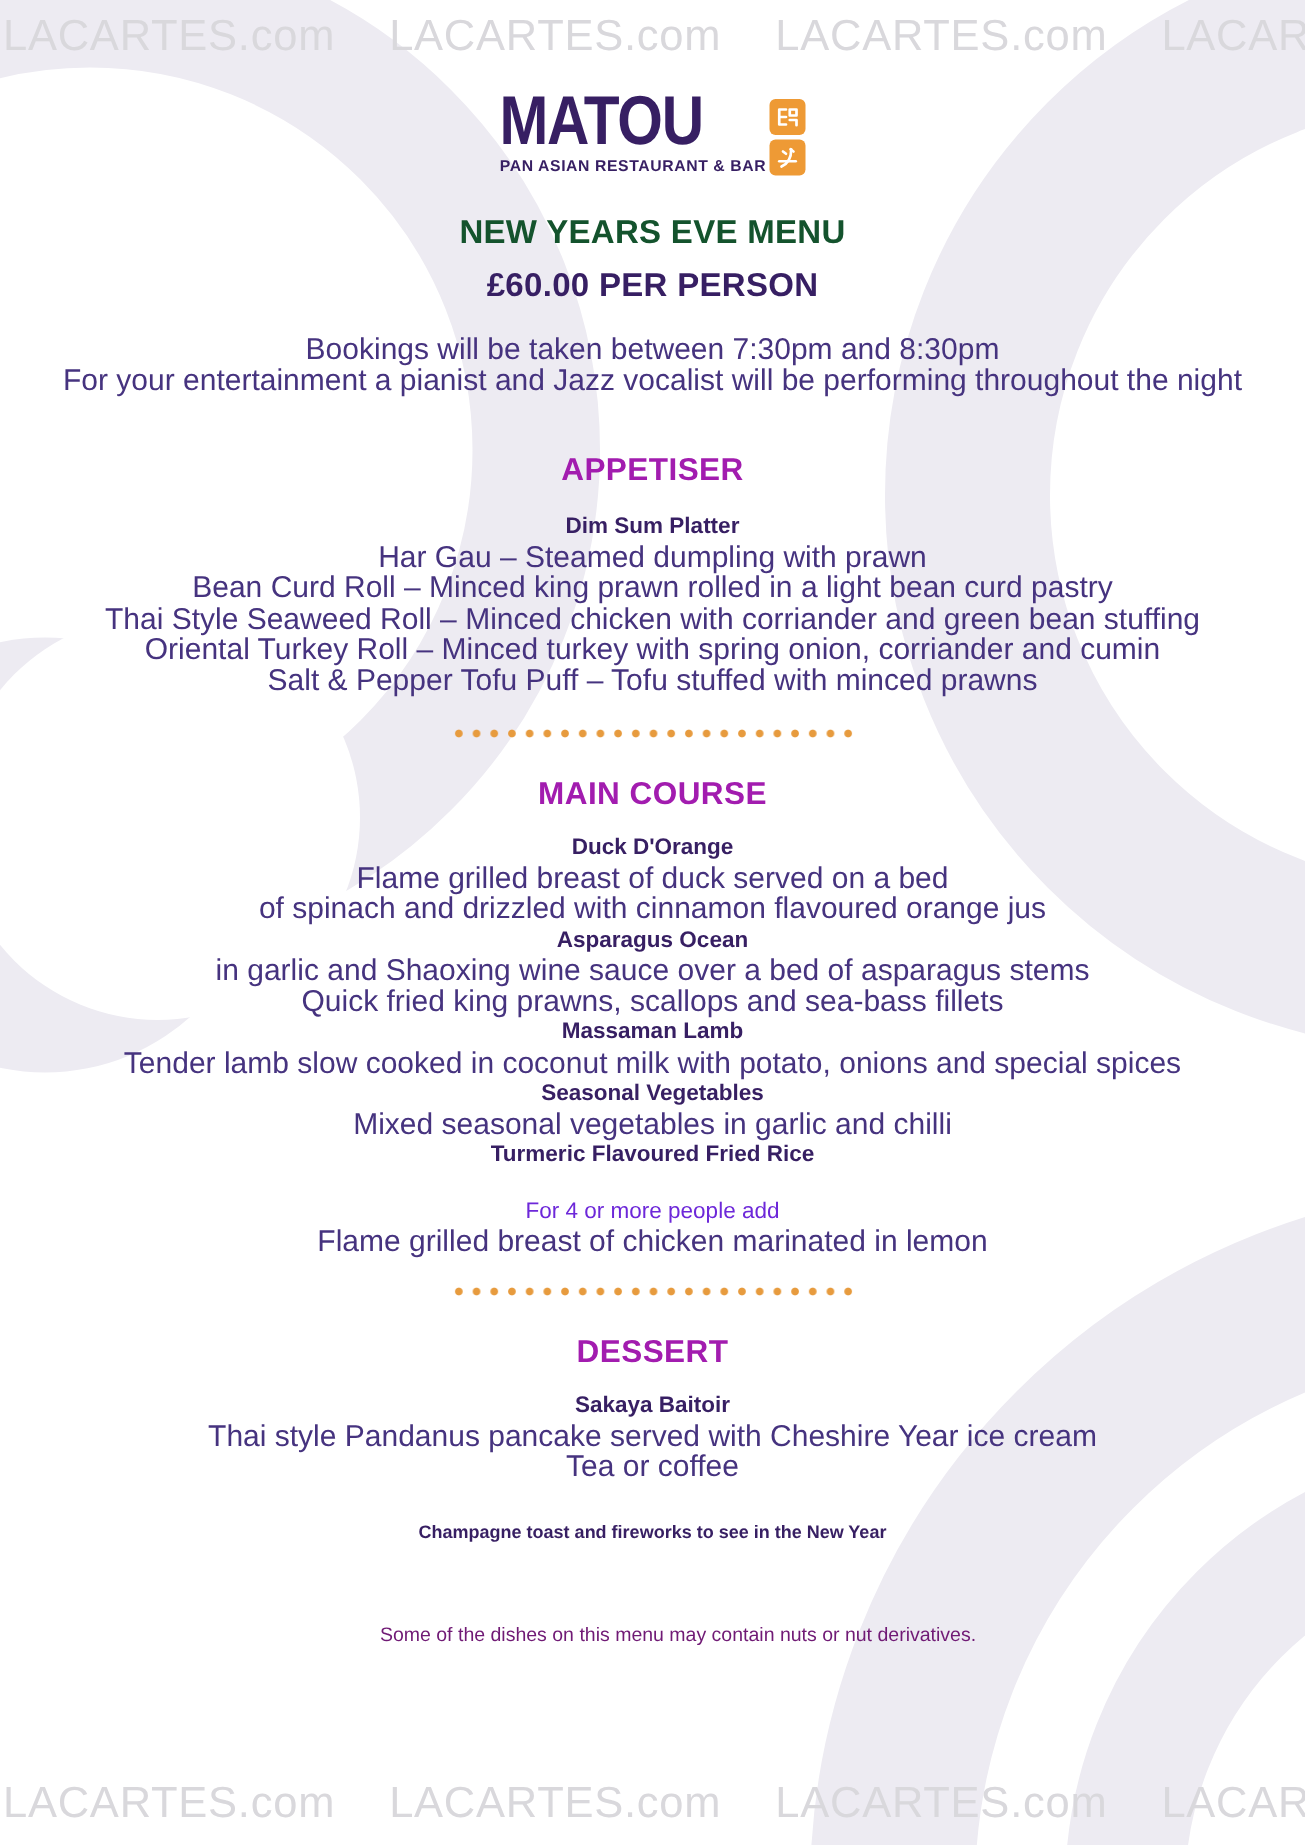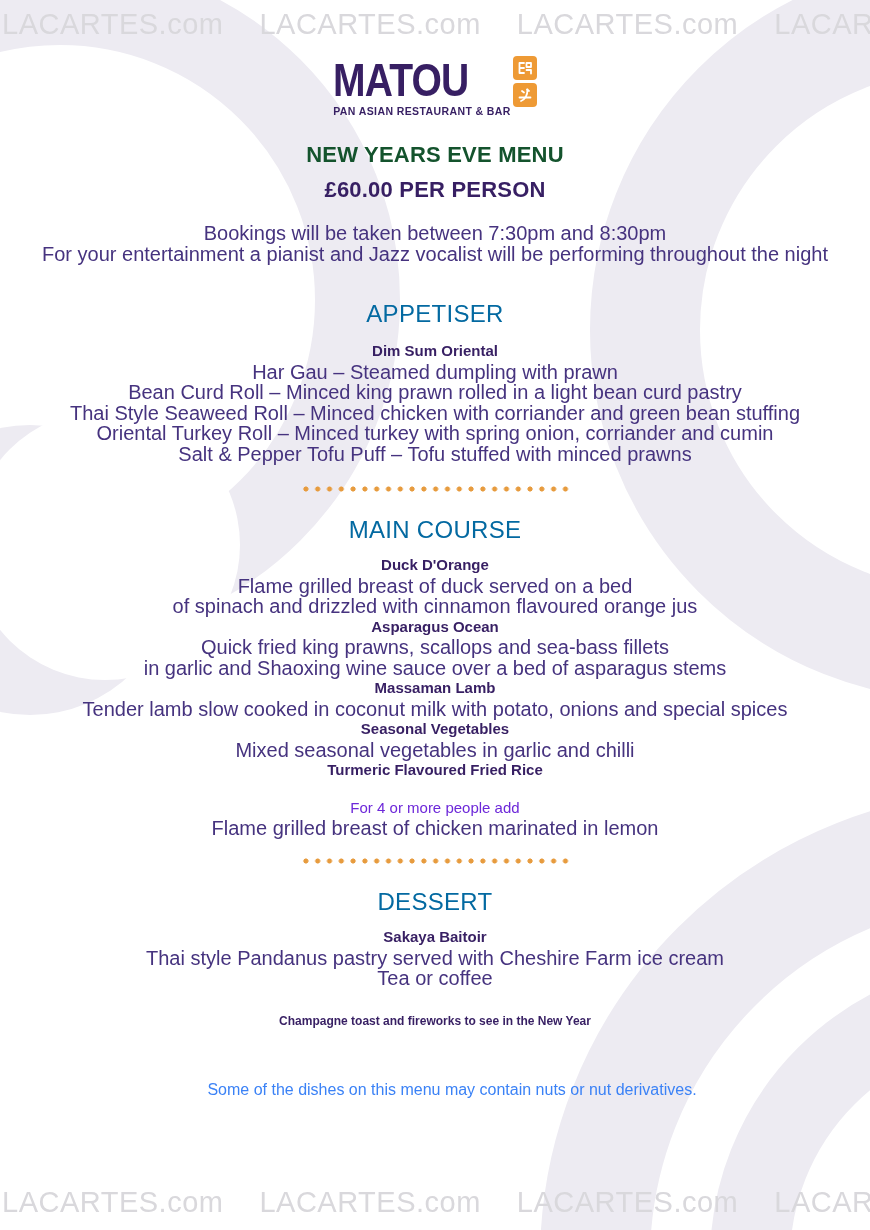--- a/index.html
+++ b/index.html
@@ -30,21 +30,21 @@
     color: #d9d8dc; font-size: 29px; letter-spacing: 0.5px;
     z-index: 3; user-select: none;
   }
   .watermark span { margin-right: 36px; }
   .watermark-top { top: 8px; }
   .watermark-bottom { top: 1186px; }
 
   
   .content { position: relative; z-index: 2; text-align: center; color: #46337f; }
 
-  .logo-row { margin-top: 56px; display: flex; justify-content: center; align-items: flex-start; }
+  .logo-row { margin-top: 56px; display: flex; justify-content: center; align-items: flex-end; }
   .logo-text { text-align: left; }
   .logo-wordmark {
     color: #371f63; font-weight: 700; font-size: 46px; line-height: 48px;
     letter-spacing: -1px; display: inline-block; transform: scaleX(0.85);
     transform-origin: left bottom;
   }
   .logo-tagline {
     color: #371f63; font-weight: 700; font-size: 10.5px; letter-spacing: 0.4px;
     line-height: 13px; margin-top: 1px;
   }
@@ -55,41 +55,41 @@
   }
   .seal-square svg { display: block; }
 
   .menu-title  { margin-top: 24px; color: #14532d; font-weight: 700; font-size: 22px; line-height: 26px; letter-spacing: 0.2px; }
   .menu-price  { margin-top: 9px;  color: #371f63; font-weight: 700; font-size: 22px; line-height: 26px; letter-spacing: 0.2px; }
 
   .intro-note { margin-top: 20px; }
   .line  { font-size: 20px; line-height: 20.5px; color: #46337f; }
   .dish  { font-size: 15px; line-height: 20.5px; color: #371f63; font-weight: 700; }
 
-  .section-h { font-weight: 400; font-size: 24px; line-height: 24px; color: #0369a1; letter-spacing: 0.3px; }
+  .section-h { font-weight: 700; font-size: 21px; line-height: 24px; color: #a21caf; letter-spacing: 0.3px; }
   .h-appetiser { margin-top: 38px; }
   .h-main { margin-top: 26px; }
   .h-dessert { margin-top: 26px; }
 
   .platter-title { margin-top: 15px; }
   .first-dish { margin-top: 13px; }
 
   .dots {
     width: 271px; height: 6px; margin: 0 auto;
     background-image: radial-gradient(circle, #e79b3e 2.2px, rgba(231,155,62,0) 2.9px);
     background-size: 11.8px 6px; background-repeat: repeat-x; background-position: left center;
   }
   .dots-1 { margin-top: 22px; }
   .dots-2 { margin-top: 20px; }
 
   .note-orange { margin-top: 17px; font-size: 15px; line-height: 20px; color: #6d28d9; }
 
   .closing-note { margin-top: 22px; font-size: 12px; line-height: 20px; color: #371f63; font-weight: 700; }
 
-  .footer-note { margin-top: 50px; font-size: 16px; line-height: 18px; color: #3b82f6; padding-left: 34px; }
+  .footer-note { margin-top: 50px; font-size: 13px; line-height: 18px; color: #701a75; padding-left: 34px; }
 </style>
 </head>
 <body>
 
 <div class="page">
 
   <div class="bg-shape ring ring-top-right"></div>
   <div class="bg-shape ring ring-left"></div>
   <div class="bg-shape blob-left"></div>
   <div class="bg-shape blob-left-cut"></div>
@@ -131,57 +131,57 @@
 
     <div class="menu-title">NEW YEARS EVE MENU</div>
     <div class="menu-price">£60.00 PER PERSON</div>
 
     <div class="intro-note">
       <div class="line">Bookings will be taken between 7:30pm and 8:30pm</div>
       <div class="line">For your entertainment a pianist and Jazz vocalist will be performing throughout the night</div>
     </div>
 
     <div class="section-h h-appetiser">APPETISER</div>
-    <div class="dish platter-title">Dim Sum Oriental</div>
+    <div class="dish platter-title">Dim Sum Platter</div>
     <div class="line">Har Gau – Steamed dumpling with prawn</div>
     <div class="line">Bean Curd Roll – Minced king prawn rolled in a light bean curd pastry</div>
     <div class="line">Thai Style Seaweed Roll – Minced chicken with corriander and green bean stuffing</div>
     <div class="line">Oriental Turkey Roll – Minced turkey with spring onion, corriander and cumin</div>
     <div class="line">Salt &amp; Pepper Tofu Puff – Tofu stuffed with minced prawns</div>
 
     <div class="dots dots-1"></div>
 
     <div class="section-h h-main">MAIN COURSE</div>
 
     <div class="dish first-dish">Duck D'Orange</div>
     <div class="line">Flame grilled breast of duck served on a bed</div>
     <div class="line">of spinach and drizzled with cinnamon flavoured orange jus</div>
 
     <div class="dish">Asparagus Ocean</div>
+    <div class="line">in garlic and Shaoxing wine sauce over a bed of asparagus stems</div>
     <div class="line">Quick fried king prawns, scallops and sea-bass fillets</div>
-    <div class="line">in garlic and Shaoxing wine sauce over a bed of asparagus stems</div>
 
     <div class="dish">Massaman Lamb</div>
     <div class="line">Tender lamb slow cooked in coconut milk with potato, onions and special spices</div>
 
     <div class="dish">Seasonal Vegetables</div>
     <div class="line">Mixed seasonal vegetables in garlic and chilli</div>
 
     <div class="dish">Turmeric Flavoured Fried Rice</div>
 
     <div class="note-orange">For 4 or more people add</div>
 
     <div class="line">Flame grilled breast of chicken marinated in lemon</div>
 
     <div class="dots dots-2"></div>
 
     <div class="section-h h-dessert">DESSERT</div>
 
     <div class="dish first-dish">Sakaya Baitoir</div>
-    <div class="line">Thai style Pandanus pastry served with Cheshire Farm ice cream</div>
+    <div class="line">Thai style Pandanus pancake served with Cheshire Year ice cream</div>
     <div class="line">Tea or coffee</div>
 
     <div class="closing-note">Champagne toast and fireworks to see in the New Year</div>
 
     <div class="footer-note">
       <div>Some of the dishes on this menu may contain nuts or nut derivatives.</div>
     </div>
 
   </div>
 </div>

